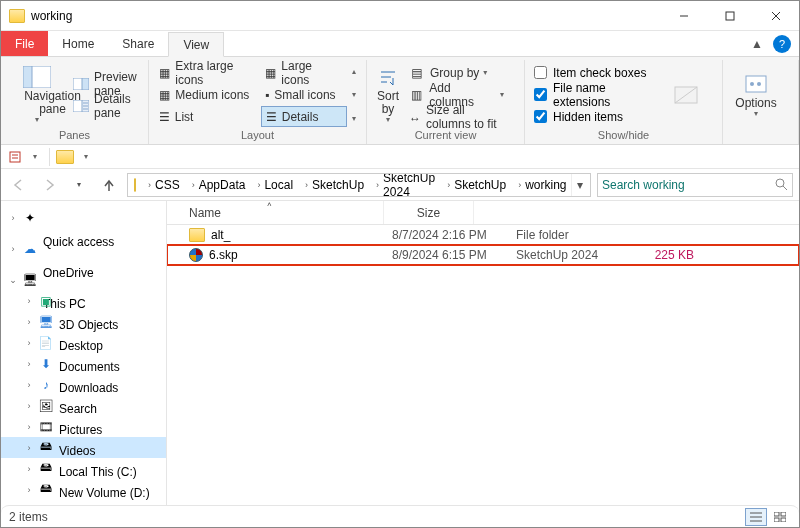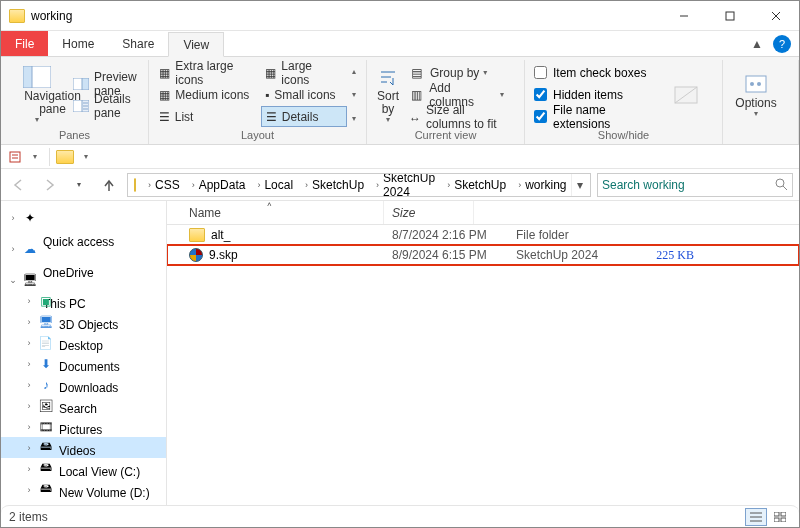--- a/index.html
+++ b/index.html
@@ -65,30 +65,30 @@
   .nitem .ntext { padding-left:2px;margin-top:48px; }
   .nitem.selected { background:#cde8ff; }
   .ngap { height:10px; }
 
   .content { flex:1; display:flex; flex-direction:column; }
   .cols { height:24px; border-bottom:1px solid #e5e5e5; display:flex; align-items:center; color:#444; position:relative; }
   .col { padding:0 8px; height:100%; display:flex; align-items:center; border-right:1px solid #eee; }
   .col.name { width:217px; padding-left:22px; position:relative; }
   .col.date { width:124px; }
   .col.type { width:104px; }
-  .col.size { flex:0 0 90px; justify-content:flex-start;font-style:italic; }
+  .col.size { flex:0 0 90px; justify-content:center; }
   .sortcaret { font-size:8px; color:#444; position:absolute; left:100px; top:-1px; }
 
   .rows { flex:1; overflow:auto; }
   .row { height:20px; display:flex; align-items:center; }
   .row .c { padding:0 8px; }
   .row .c.name { width:217px; display:flex; align-items:center; gap:6px; padding-left:22px; }
   .row .c.date { width:124px; color:#555; }
   .row .c.type { width:104px; color:#555; }
-  .row .c.size { width:90px; text-align:right; color:#1d4ed8;font-family:Liberation Serif, serif; }
+  .row .c.size { width:90px; text-align:right; color:#be185d; }
   .row.highlight { outline:2px solid #e0310f; outline-offset:-1px; }
   .ficon { width:16px; height:14px; background:linear-gradient(#ffe9a6,#ffd24d); border:1px solid #e1b93a; border-radius:1px; }
   .skp { width:14px; height:14px; border-radius:50%; background:conic-gradient(#a30000 0 25%, #1f71c9 0 50%, #e5a500 0 75%, #1f71c9 0 100%); border:1px solid #356; }
 
   .status { height:22px; border-top:1px solid #e5e5e5; display:flex; align-items:center; padding:0 8px; color:#444;border-radius:8px; }
   .status .spacer { flex:1; }
   .status .vbtn { width:22px; height:18px; display:flex; align-items:center; justify-content:center; border:1px solid transparent; margin-left:2px; }
   .status .vbtn.active { border-color:#7da2ce; background:#e5f1fb; }
 
   
@@ -253,25 +253,25 @@
 
     <div class="rgroup" style="width:198px;">
       <div class="body">
         <div class="stack" style="margin-right:4px;">
           <label class="chk">
               <input type="checkbox" style="">
               <span>Item check boxes</span>
             </label>
           <label class="chk">
               <input type="checkbox" checked="" style="">
-              <span>Hidden items</span>
+              <span>File name extensions</span>
             </label>
           <label class="chk">
               <input type="checkbox" checked="" style="">
-              <span>File name extensions</span>
+              <span>Hidden items</span>
             </label>
         </div>
         <div class="bigbtn" style="width:68px;color:#999;">
           <div class="bicon">
               <svg width="26" height="20">
                 <rect x="2" y="2" width="22" height="16" fill="#f2f2f2" stroke="#ccc"></rect>
                 <line x1="2" y1="18" x2="24" y2="2" stroke="#ccc"></line>
               </svg>
             </div>
         </div>
@@ -429,21 +429,21 @@
           <span class="ntext">Pictures</span>
         </div>
       <div class="nitem depth2">
           <span class="ntwist">›</span>
           <span class="nicon">🎞</span>
           <span class="ntext">Videos</span>
         </div>
       <div class="nitem depth2 selected">
           <span class="ntwist">›</span>
           <span class="nicon">🖴</span>
-          <span class="ntext">Local View (C:)</span>
+          <span class="ntext">Local This (C:)</span>
         </div>
       <div class="nitem depth2">
           <span class="ntwist">›</span>
           <span class="nicon">🖴</span>
           <span class="ntext">New Volume (D:)</span>
         </div>
       <div class="nitem depth2">
           <span class="ntwist">›</span>
           <span class="nicon">🖴</span>
           <span class="ntext">New Volume (E:)</span>
@@ -470,21 +470,21 @@
               <span class="ficon"></span>
               <span>alt_</span>
             </div>
           <div class="c date">8/7/2024 2:16 PM</div>
           <div class="c type">File folder</div>
           <div class="c size"></div>
         </div>
         <div class="row highlight">
           <div class="c name">
               <span class="skp"></span>
-              <span>9.skp</span>
+              <span>6.skp</span>
             </div>
           <div class="c date">8/9/2024 6:15 PM</div>
           <div class="c type">SketchUp 2024</div>
           <div class="c size">225 KB</div>
         </div>
       </div>
     </div>
   </div>
 
   <div class="status">

